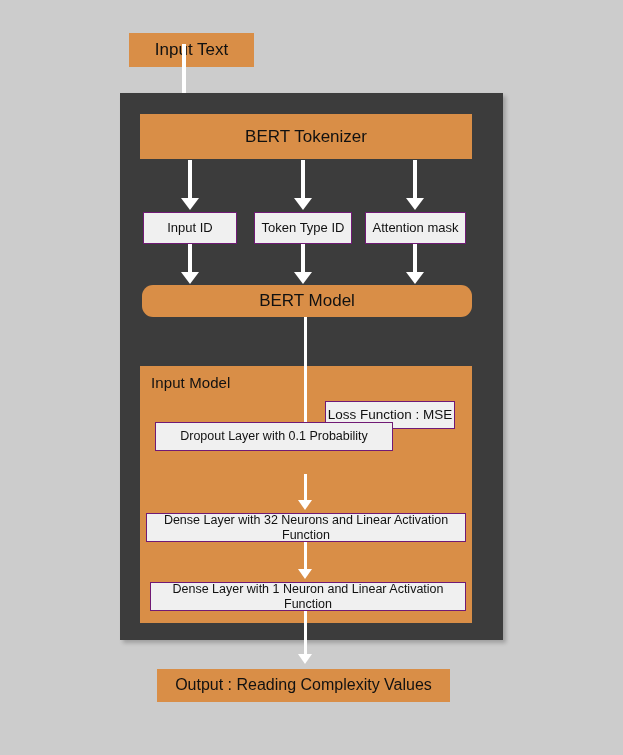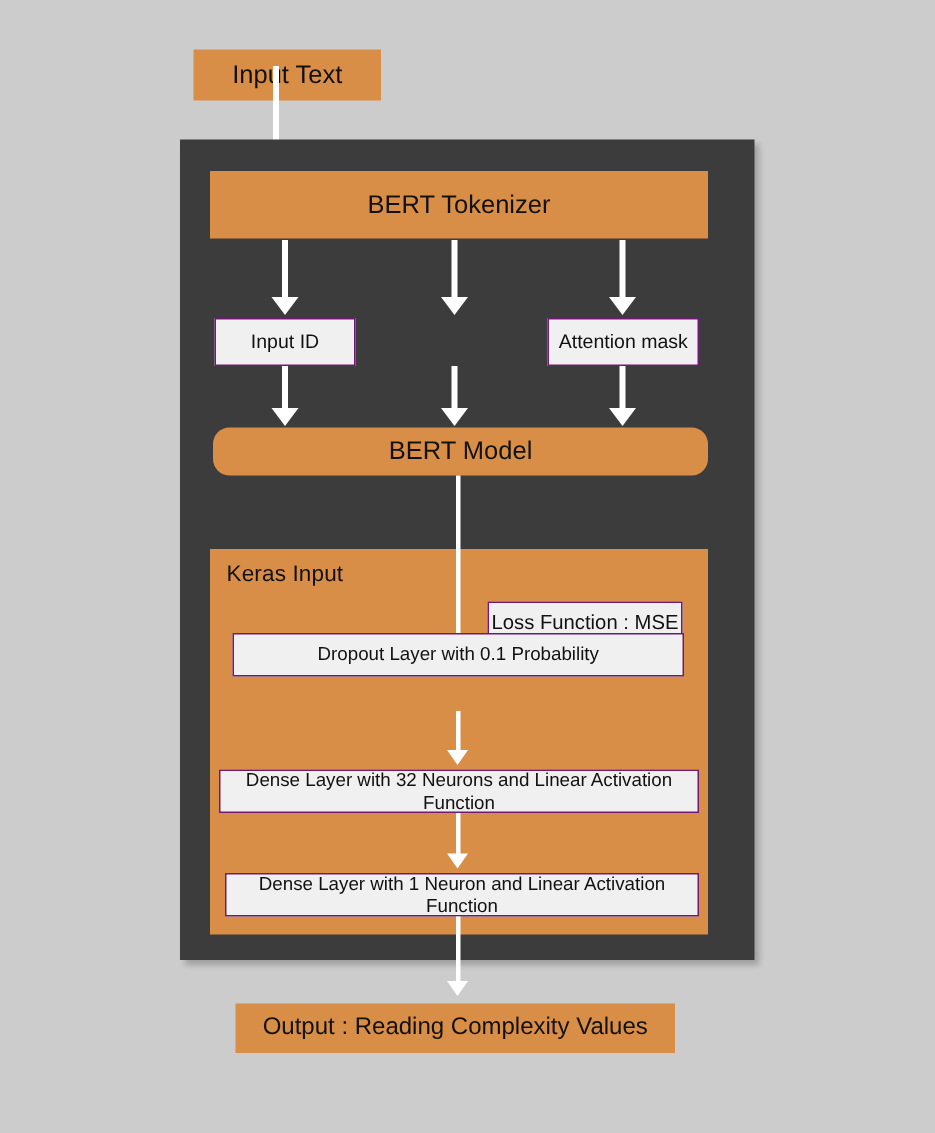--- a/index.html
+++ b/index.html
@@ -108,50 +108,53 @@
 
   <div class="arrow-line" style="left:301px; top:160px; height:41px;"></div>
   <div class="arrow-head" style="left:294px; top:198px;"></div>
 
   <div class="arrow-line" style="left:413px; top:160px; height:41px;"></div>
   <div class="arrow-head" style="left:406px; top:198px;"></div>
 
   <div class="box light t-token" style="left:143px; top:212px; width:94px; height:32px;">
     <span>Input ID</span>
   </div>
+  <div class="box light t-token" style="left:254px; top:212px; width:98px; height:32px;">
+    <span>Token Type ID</span>
+  </div>
   <div class="box light t-token" style="left:365px; top:212px; width:101px; height:32px;">
     <span>Attention mask</span>
   </div>
 
   <div class="arrow-line" style="left:188px; top:244px; height:33px;"></div>
   <div class="arrow-head" style="left:181px; top:272px;"></div>
 
   <div class="arrow-line" style="left:301px; top:244px; height:33px;"></div>
   <div class="arrow-head" style="left:294px; top:272px;"></div>
 
   <div class="arrow-line" style="left:413px; top:244px; height:33px;"></div>
   <div class="arrow-head" style="left:406px; top:272px;"></div>
 
   <div class="box orange t-bertmodel" style="left:142px; top:285px; width:330px; height:32px;">
     <span>BERT Model</span>
   </div>
 
   <div class="arrow-line thin" style="left:304px; top:317px; height:109px;"></div>
 
   <div class="keras-panel" style="left:140px; top:366px; width:332px; height:257px;"></div>
-  <div class="keras-title" style="left:151px; top:374px;">Keras Input</div>
+  <div class="keras-title" style="left:151px; top:374px;">Input Model</div>
 
   <div class="arrow-line thin" style="left:304px; top:366px; height:60px;"></div>
   <div class="arrow-head thin" style="left:298px; top:424px;"></div>
 
   <div class="box light t-hyper" style="left:325px; top:401px; width:130px; height:28px;">
     <span>Loss Function : MSE</span>
   </div>
 
-  <div class="box light t-layer" style="left:155px; top:422px; width:301px; height:29px;">
+  <div class="box light t-layer" style="left:155px; top:422px; width:238px; height:29px;">
     <span>Dropout Layer with 0.1 Probability</span>
   </div>
 
   <div class="arrow-line thin" style="left:304px; top:474px; height:29px;"></div>
   <div class="arrow-head thin" style="left:298px; top:500px;"></div>
 
   <div class="box light t-layer" style="left:146px; top:513px; width:320px; height:29px;">
     <span>Dense Layer with 32 Neurons and Linear Activation Function</span>
   </div>
 

